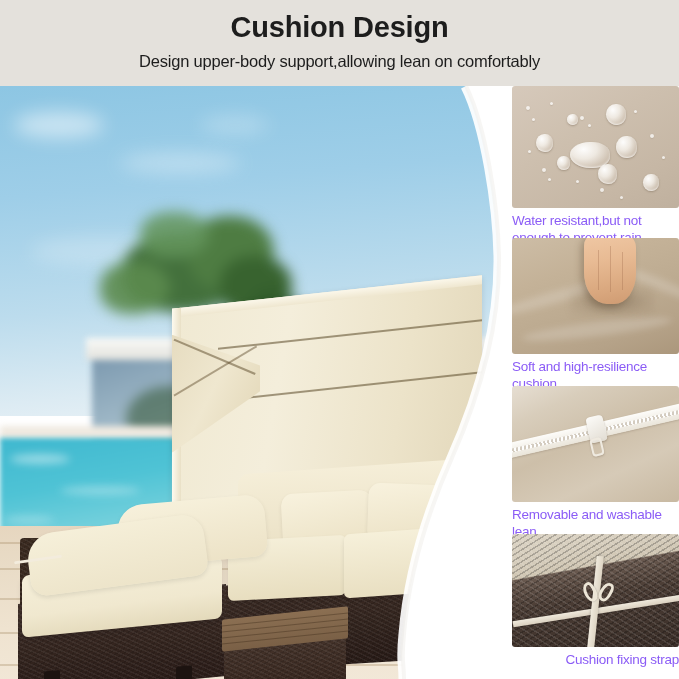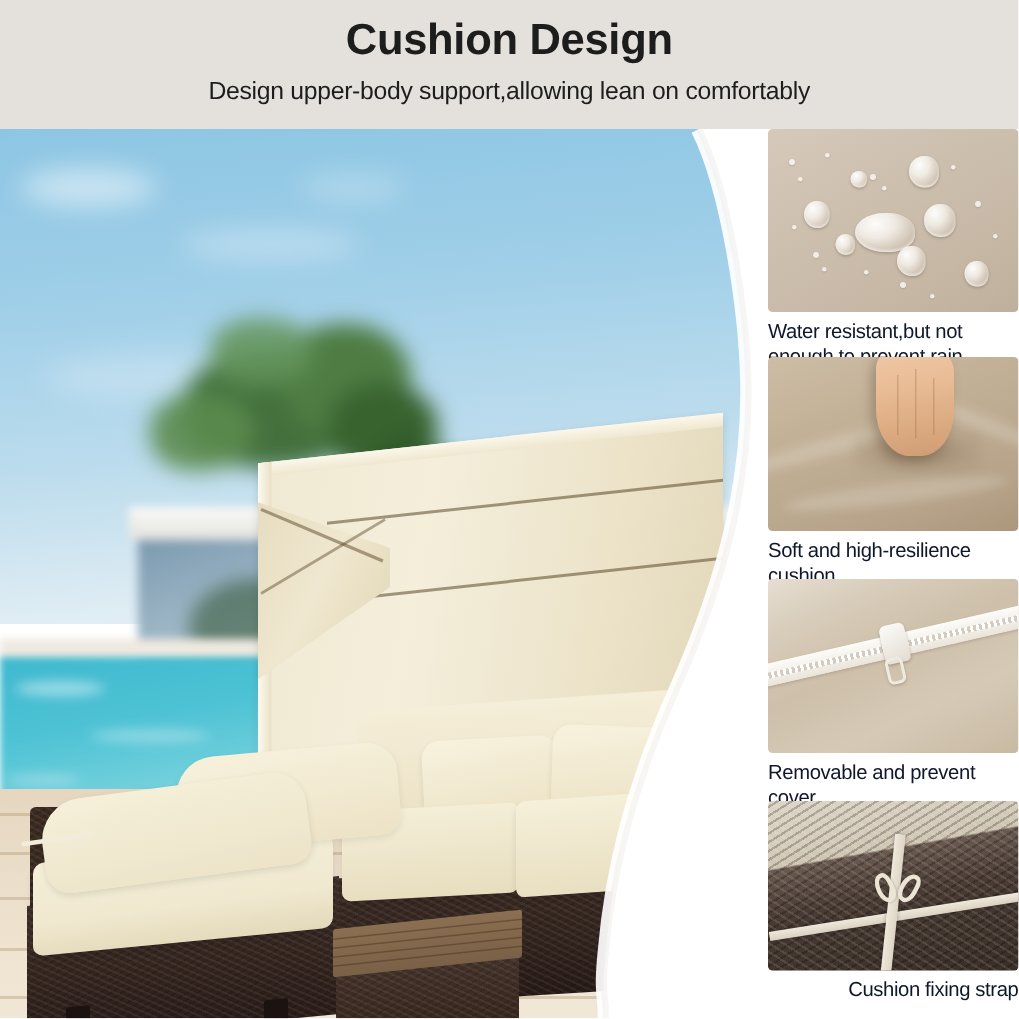--- a/index.html
+++ b/index.html
@@ -280,21 +280,21 @@
   }
 
   
   .side-col { position:absolute; left:512px; top:86px; width:167px; height:593px; }
   .feature { position:absolute; left:0; width:167px; }
   .feature-img {
     width:167px; border-radius:3px; overflow:hidden; position:relative;
     background:#cfc3b4;
   }
   .feature-cap {
-    font-size:13.5px; color:#0f172a; line-height:17px;
+    font-size:13.5px; color:#8b5cf6; line-height:17px;
     margin-top:4px; letter-spacing:-0.25px;
   }
   .cap-left { text-align:left; }
   .cap-center { text-align:right; }
 
   
   .f1 { top:0; }
   .f1 .feature-img { height:122px;
     background:linear-gradient(150deg,#d6c9bb 0%,#cdbfae 40%,#c6b7a5 75%,#bfb09e 100%); }
   .drop {
@@ -550,21 +550,21 @@
     </div>
 
     <div class="feature f3">
       <div class="feature-img">
         <div class="zip-tape"></div>
         <div class="zip-teeth"></div>
         <div class="zip-slider"></div>
         <div class="zip-pull"></div>
       </div>
       <div class="feature-cap cap-left">
-        <div>Removable and prevent cover</div>
+        <div>Removable and washable lean</div>
       </div>
     </div>
 
     <div class="feature f4">
       <div class="feature-img">
         <div class="wicker-band"></div>
         <div class="strap-h"></div>
         <div class="strap-v"></div>
         <div class="bow-loop" style="left:72px;top:48px;transform:rotate(-28deg)"></div>
         <div class="bow-loop" style="left:88px;top:48px;transform:rotate(28deg)"></div>

